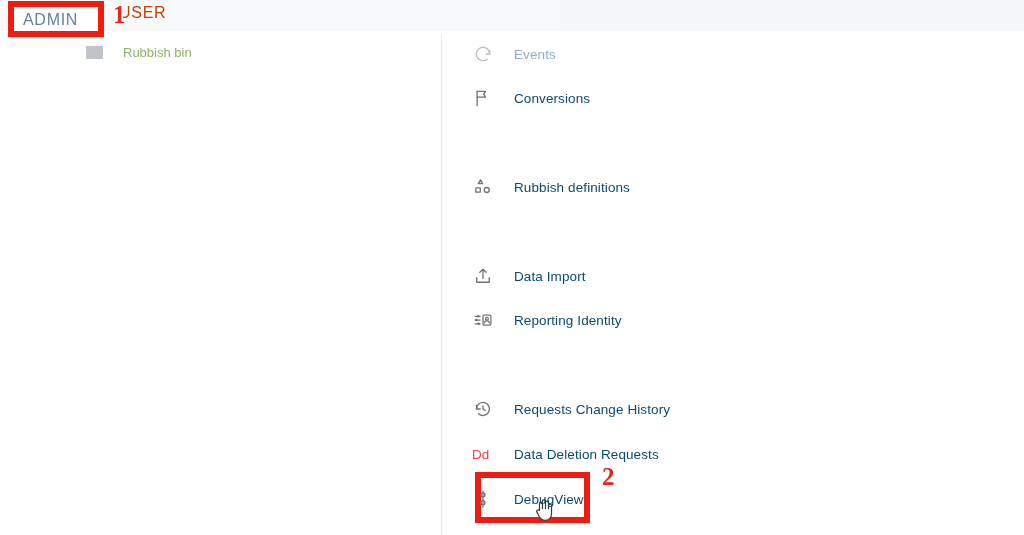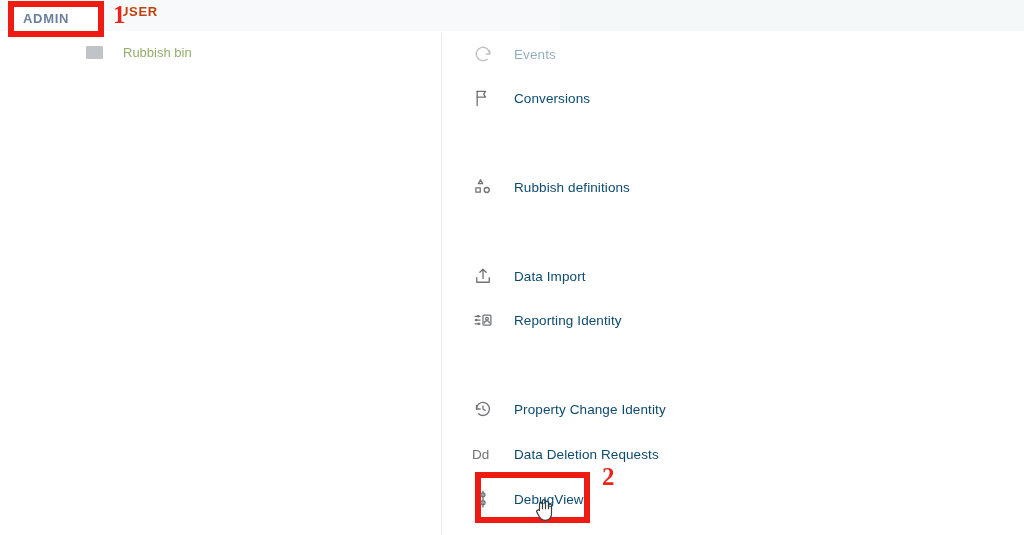--- a/index.html
+++ b/index.html
@@ -39,23 +39,23 @@
   
   .tabs {
     position: absolute;
     left: 0;
     top: 0;
     height: 31px;
   }
   .tab {
     position: absolute;
     top: 4px;
-    font-size: 13px;
+    font-size: 16px;
     letter-spacing: 0.7px;
-    font-weight: 700;
+    font-weight: 400;
     white-space: nowrap;
   }
   .tab-admin {
     left: 23px;
     color: #6b7f99;
   }
   .tab-user {
     left: 119px;
     color: #c2410c;
   }
@@ -144,21 +144,21 @@
     width: 0;
     height: 0;
     border-top: 4.5px solid transparent;
     border-bottom: 4.5px solid transparent;
     border-left: 6px solid #a03030;
     margin-right: 8px;
     flex: 0 0 auto;
   }
   .dd-glyph {
     font-size: 13.5px;
-    color: #737373;
+    color: #ef4444;
     width: 22px;
     flex: 0 0 22px;
     margin-right: 20px;
     text-align: left;
   }
 
   
   .anno-box {
     position: absolute;
     border: 6px solid #ee1b13;
@@ -303,21 +303,21 @@
 
 
     <div class="menu-item" style="top:394px">
       <span class="menu-icon">
         <svg width="20" height="20" viewBox="0 0 24 24" fill="none" stroke="currentColor" stroke-width="1.6" stroke-linecap="round" stroke-linejoin="round">
           <path d="M4.2 12a7.8 7.8 0 1 1 2.4 5.6"></path>
           <path d="M4.2 7.6v4.4h4.4"></path>
           <path d="M12 8.4V12l2.6 1.6"></path>
         </svg>
       </span>
-      <span class="menu-label">Property Change Identity</span>
+      <span class="menu-label">Requests Change History</span>
     </div>
 
     <div class="menu-item" style="top:439px">
       <span class="dd-glyph">Dd</span>
       <span class="menu-label">Data Deletion Requests</span>
     </div>
 
     <div class="menu-item" style="top:484px">
       <span class="menu-icon">
         <svg width="20" height="20" viewBox="0 0 24 24" fill="none" stroke="currentColor" stroke-width="1.6" stroke-linecap="round">

